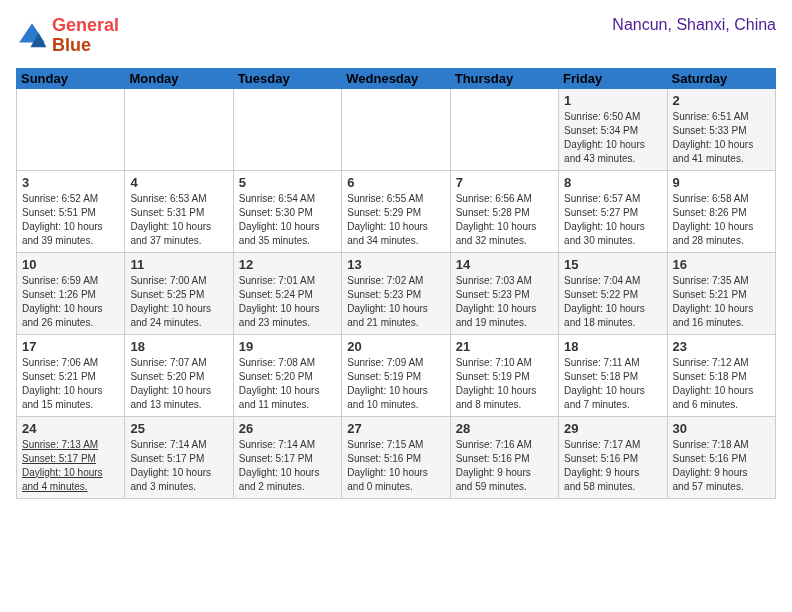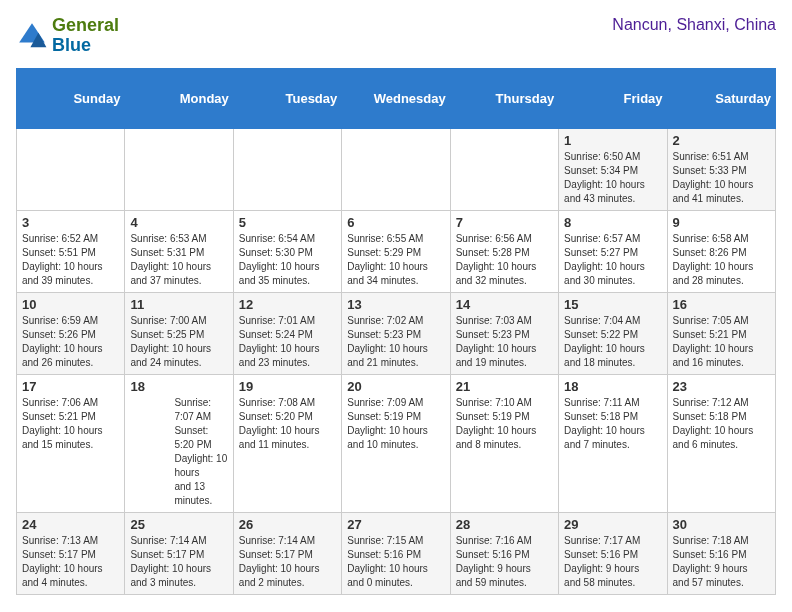--- a/index.html
+++ b/index.html
@@ -21,21 +21,21 @@
       align-items: center;
       gap: 4px;
     }
     .logo-text {
       font-size: 18px;
       font-weight: bold;
       color: #333;
       line-height: 1.1;
     }
     .logo-text span {
-      color: #4d7c0f;
+      color: #ef4444;
     }
     .logo-icon {
       width: 32px;
       height: 32px;
     }
     .title-block {
       text-align: right;
     }
     .month-title {
       font-size: 32px;
@@ -46,25 +46,25 @@
       font-size: 16px;
       color: #4c1d95;
     }
     table {
       width: 100%;
       border-collapse: collapse;
       table-layout: fixed;
     }
     thead tr th {
       background-color: #2e7bcc;
-      color: #ffffff;
+      color: #000000;
       font-size: 13px;
       font-weight: bold;
-      padding: 22px 4px;
-      text-align: right;
+      padding: 2px 4px;
+      text-align: left;
       border: 1px solid #2e7bcc;
     }
     tbody tr td {
       border: 1px solid #ccc;
       vertical-align: top;
       padding: 4px 5px;
       height: 80px;
       font-size: 11px;
       color: #333;
       background: #fff;
@@ -92,21 +92,21 @@
 <body>
 
 <div class="header">
   <div class="logo">
     <svg class="logo-icon" viewBox="0 0 40 40">
       <polygon points="20,4 36,28 4,28" fill="#2e7bcc"></polygon>
       <polygon points="28,16 38,34 18,34" fill="#1a5a99"></polygon>
     </svg>
     <div class="logo-text">
       <div><span>General</span></div>
-      <div><span style="color:#0369a1">Blue</span></div>
+      <div><span style="color:#c2410c">Blue</span></div>
     </div>
   </div>
   <div class="title-block">
     <div class="location">Nancun, Shanxi, China</div>
   </div>
 </div>
 
 <table>
   <thead>
     <tr>
@@ -189,21 +189,21 @@
           <div class="day-info" style="white-space: pre-line;">Sunrise: 6:58 AM
 Sunset: 8:26 PM
 Daylight: 10 hours
 and 28 minutes.</div>
         </td>
       </tr>
       <tr>
         <td>
           <span class="day-num">10</span>
           <div class="day-info" style="white-space: pre-line;">Sunrise: 6:59 AM
-Sunset: 5:26 PM
+Sunset: 1:26 PM
 Daylight: 10 hours
 and 26 minutes.</div>
         </td>
         <td>
           <span class="day-num">11</span>
           <div class="day-info" style="white-space: pre-line;">Sunrise: 7:00 AM
 Sunset: 5:25 PM
 Daylight: 10 hours
 and 24 minutes.</div>
         </td>
@@ -230,37 +230,37 @@
         </td>
         <td>
           <span class="day-num">15</span>
           <div class="day-info" style="white-space: pre-line;">Sunrise: 7:04 AM
 Sunset: 5:22 PM
 Daylight: 10 hours
 and 18 minutes.</div>
         </td>
         <td>
           <span class="day-num">16</span>
-          <div class="day-info" style="white-space: pre-line;">Sunrise: 7:05 AM
+          <div class="day-info" style="white-space: pre-line;">Sunrise: 7:35 AM
 Sunset: 5:21 PM
 Daylight: 10 hours
 and 16 minutes.</div>
         </td>
       </tr>
       <tr>
         <td>
           <span class="day-num">17</span>
           <div class="day-info" style="white-space: pre-line;">Sunrise: 7:06 AM
 Sunset: 5:21 PM
 Daylight: 10 hours
 and 15 minutes.</div>
         </td>
         <td>
           <span class="day-num">18</span>
-          <div class="day-info" style="white-space: pre-line; margin-left: 44px;">Sunrise: 7:07 AM
+          <div class="day-info" style="white-space: pre-line;">Sunrise: 7:07 AM
 Sunset: 5:20 PM
 Daylight: 10 hours
 and 13 minutes.</div>
         </td>
         <td>
           <span class="day-num">19</span>
           <div class="day-info" style="white-space: pre-line;">Sunrise: 7:08 AM
 Sunset: 5:20 PM
 Daylight: 10 hours
 and 11 minutes.</div>
@@ -290,21 +290,21 @@
           <span class="day-num">23</span>
           <div class="day-info" style="white-space: pre-line;">Sunrise: 7:12 AM
 Sunset: 5:18 PM
 Daylight: 10 hours
 and 6 minutes.</div>
         </td>
       </tr>
       <tr>
         <td>
           <span class="day-num">24</span>
-          <div class="day-info" style="white-space: pre-line;">Sunrise: 7:13 AM
+          <div class="day-info" style="white-space: pre-line; text-decoration: underline;">Sunrise: 7:13 AM
 Sunset: 5:17 PM
 Daylight: 10 hours
 and 4 minutes.</div>
         </td>
         <td>
           <span class="day-num">25</span>
           <div class="day-info" style="white-space: pre-line;">Sunrise: 7:14 AM
 Sunset: 5:17 PM
 Daylight: 10 hours
 and 3 minutes.</div>

